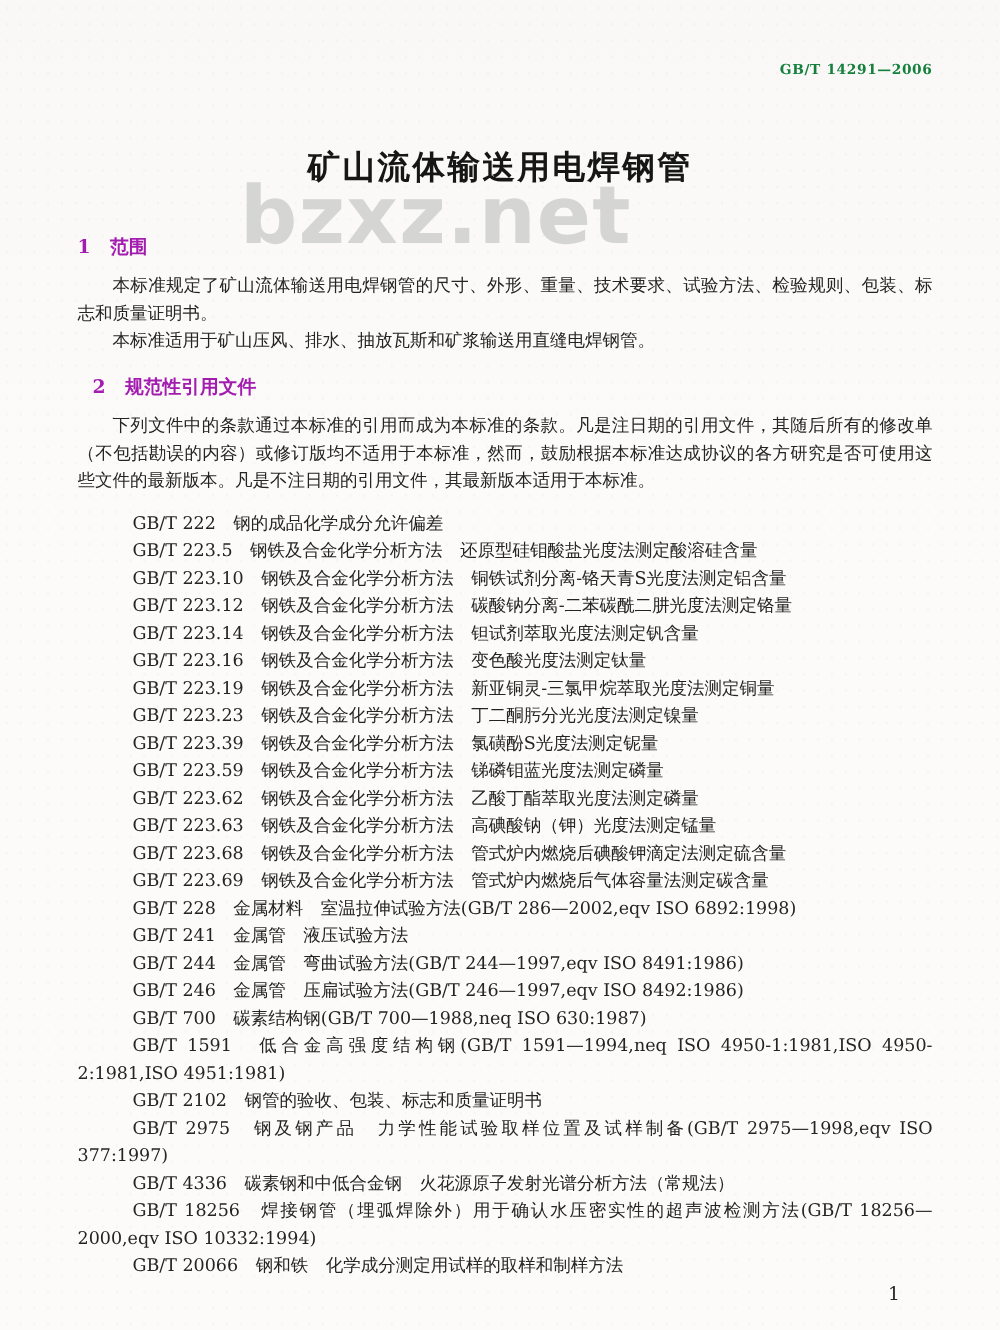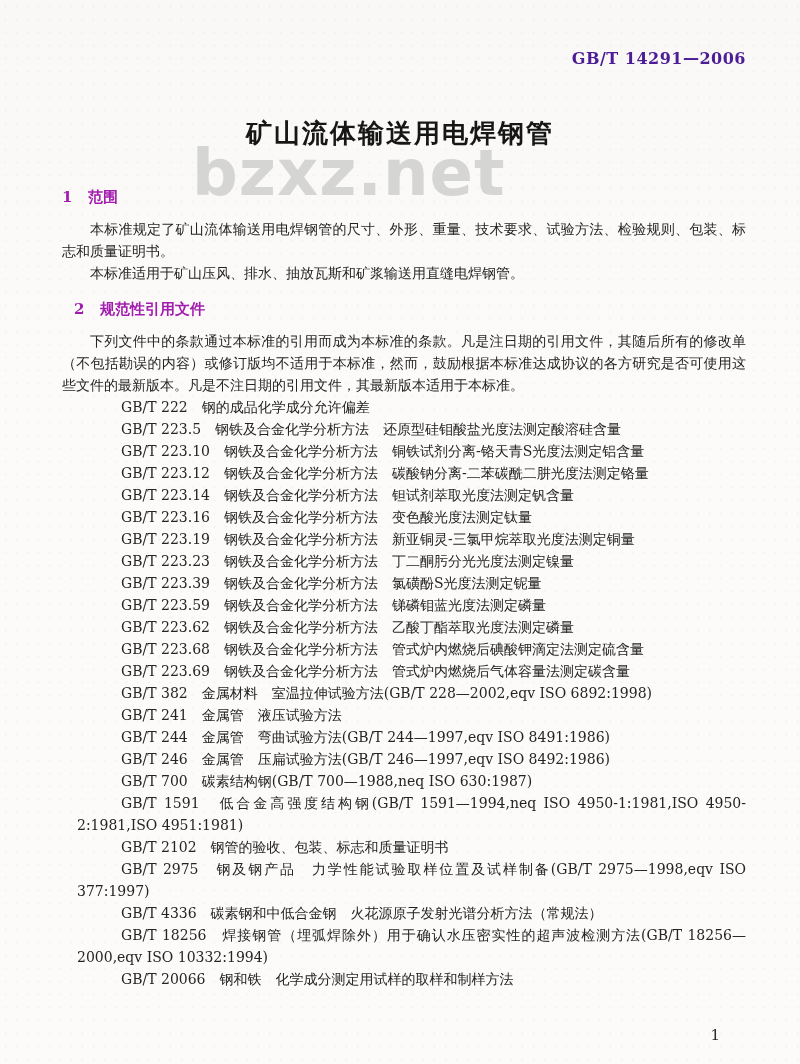--- a/index.html
+++ b/index.html
@@ -16,22 +16,22 @@
   .page::before{
     content:"";
     position:absolute;inset:0;
     background:
       radial-gradient(rgba(0,0,0,0.025) 1px, transparent 1.2px) 0 0/11px 13px,
       linear-gradient(180deg, rgba(0,0,0,0.012), rgba(0,0,0,0) 40%);
     pointer-events:none;
   }
   .std-code{
     position:absolute;top:49px;right:54px;
-    font-size:16px;font-weight:bold;letter-spacing:0.5px;
-    color:#4c1d95;
+    font-size:11px;font-weight:bold;letter-spacing:0.5px;
+    color:#15803d;
   }
   .doc-title{
     position:absolute;top:116px;left:0;width:100%;
     text-align:center;
     font-size:26px;font-weight:bold;letter-spacing:2px;
     color:#161616;
   }
   .watermark{
     position:absolute;top:133px;left:192px;
     font-family:"DejaVu Sans","Liberation Sans",sans-serif;
@@ -53,26 +53,25 @@
     margin:0 0 10px 0;
     color:#a21caf;
   }
   .sec-heading .sec-no{display:inline-block;min-width:26px;}
   .sec-heading.second{margin-top:14px;margin-left:12px;}
   .para{
     margin:0;
     text-indent:2em;
     text-align:justify;
   }
-  .intro{margin-bottom:0;}
+  .intro{margin-bottom:12px;}
   .ref-list{margin:0;}
   .ref-line{
     text-indent:44px;
     text-align:justify;
-    margin-left:15px;
   }
   .page-number{
     position:absolute;top:1026px;right:80px;
     font-size:15px;color:#2a2a2a;
   }
 </style>
 </head>
 <body>
 
 <div class="page">
@@ -104,23 +103,24 @@
         <div class="ref-line">GB/T 223.5　钢铁及合金化学分析方法　还原型硅钼酸盐光度法测定酸溶硅含量</div>
         <div class="ref-line">GB/T 223.10　钢铁及合金化学分析方法　铜铁试剂分离-铬天青S光度法测定铝含量</div>
         <div class="ref-line">GB/T 223.12　钢铁及合金化学分析方法　碳酸钠分离-二苯碳酰二肼光度法测定铬量</div>
         <div class="ref-line">GB/T 223.14　钢铁及合金化学分析方法　钽试剂萃取光度法测定钒含量</div>
         <div class="ref-line">GB/T 223.16　钢铁及合金化学分析方法　变色酸光度法测定钛量</div>
         <div class="ref-line">GB/T 223.19　钢铁及合金化学分析方法　新亚铜灵-三氯甲烷萃取光度法测定铜量</div>
         <div class="ref-line">GB/T 223.23　钢铁及合金化学分析方法　丁二酮肟分光光度法测定镍量</div>
         <div class="ref-line">GB/T 223.39　钢铁及合金化学分析方法　氯磺酚S光度法测定铌量</div>
         <div class="ref-line">GB/T 223.59　钢铁及合金化学分析方法　锑磷钼蓝光度法测定磷量</div>
         <div class="ref-line">GB/T 223.62　钢铁及合金化学分析方法　乙酸丁酯萃取光度法测定磷量</div>
+        <div class="ref-line">GB/T 223.63　钢铁及合金化学分析方法　高碘酸钠（钾）光度法测定锰量</div>
         <div class="ref-line">GB/T 223.68　钢铁及合金化学分析方法　管式炉内燃烧后碘酸钾滴定法测定硫含量</div>
         <div class="ref-line">GB/T 223.69　钢铁及合金化学分析方法　管式炉内燃烧后气体容量法测定碳含量</div>
-        <div class="ref-line">GB/T 382　金属材料　室温拉伸试验方法(GB/T 228—2002,eqv ISO 6892:1998)</div>
+        <div class="ref-line">GB/T 228　金属材料　室温拉伸试验方法(GB/T 286—2002,eqv ISO 6892:1998)</div>
         <div class="ref-line">GB/T 241　金属管　液压试验方法</div>
         <div class="ref-line">GB/T 244　金属管　弯曲试验方法(GB/T 244—1997,eqv ISO 8491:1986)</div>
         <div class="ref-line">GB/T 246　金属管　压扁试验方法(GB/T 246—1997,eqv ISO 8492:1986)</div>
         <div class="ref-line">GB/T 700　碳素结构钢(GB/T 700—1988,neq ISO 630:1987)</div>
         <div class="ref-line">GB/T 1591　低合金高强度结构钢(GB/T 1591—1994,neq ISO 4950-1:1981,ISO 4950-2:1981,ISO 4951:1981)</div>
         <div class="ref-line">GB/T 2102　钢管的验收、包装、标志和质量证明书</div>
         <div class="ref-line">GB/T 2975　钢及钢产品　力学性能试验取样位置及试样制备(GB/T 2975—1998,eqv ISO 377:1997)</div>
         <div class="ref-line">GB/T 4336　碳素钢和中低合金钢　火花源原子发射光谱分析方法（常规法）</div>
         <div class="ref-line">GB/T 18256　焊接钢管（埋弧焊除外）用于确认水压密实性的超声波检测方法(GB/T 18256—2000,eqv ISO 10332:1994)</div>
         <div class="ref-line">GB/T 20066　钢和铁　化学成分测定用试样的取样和制样方法</div>

